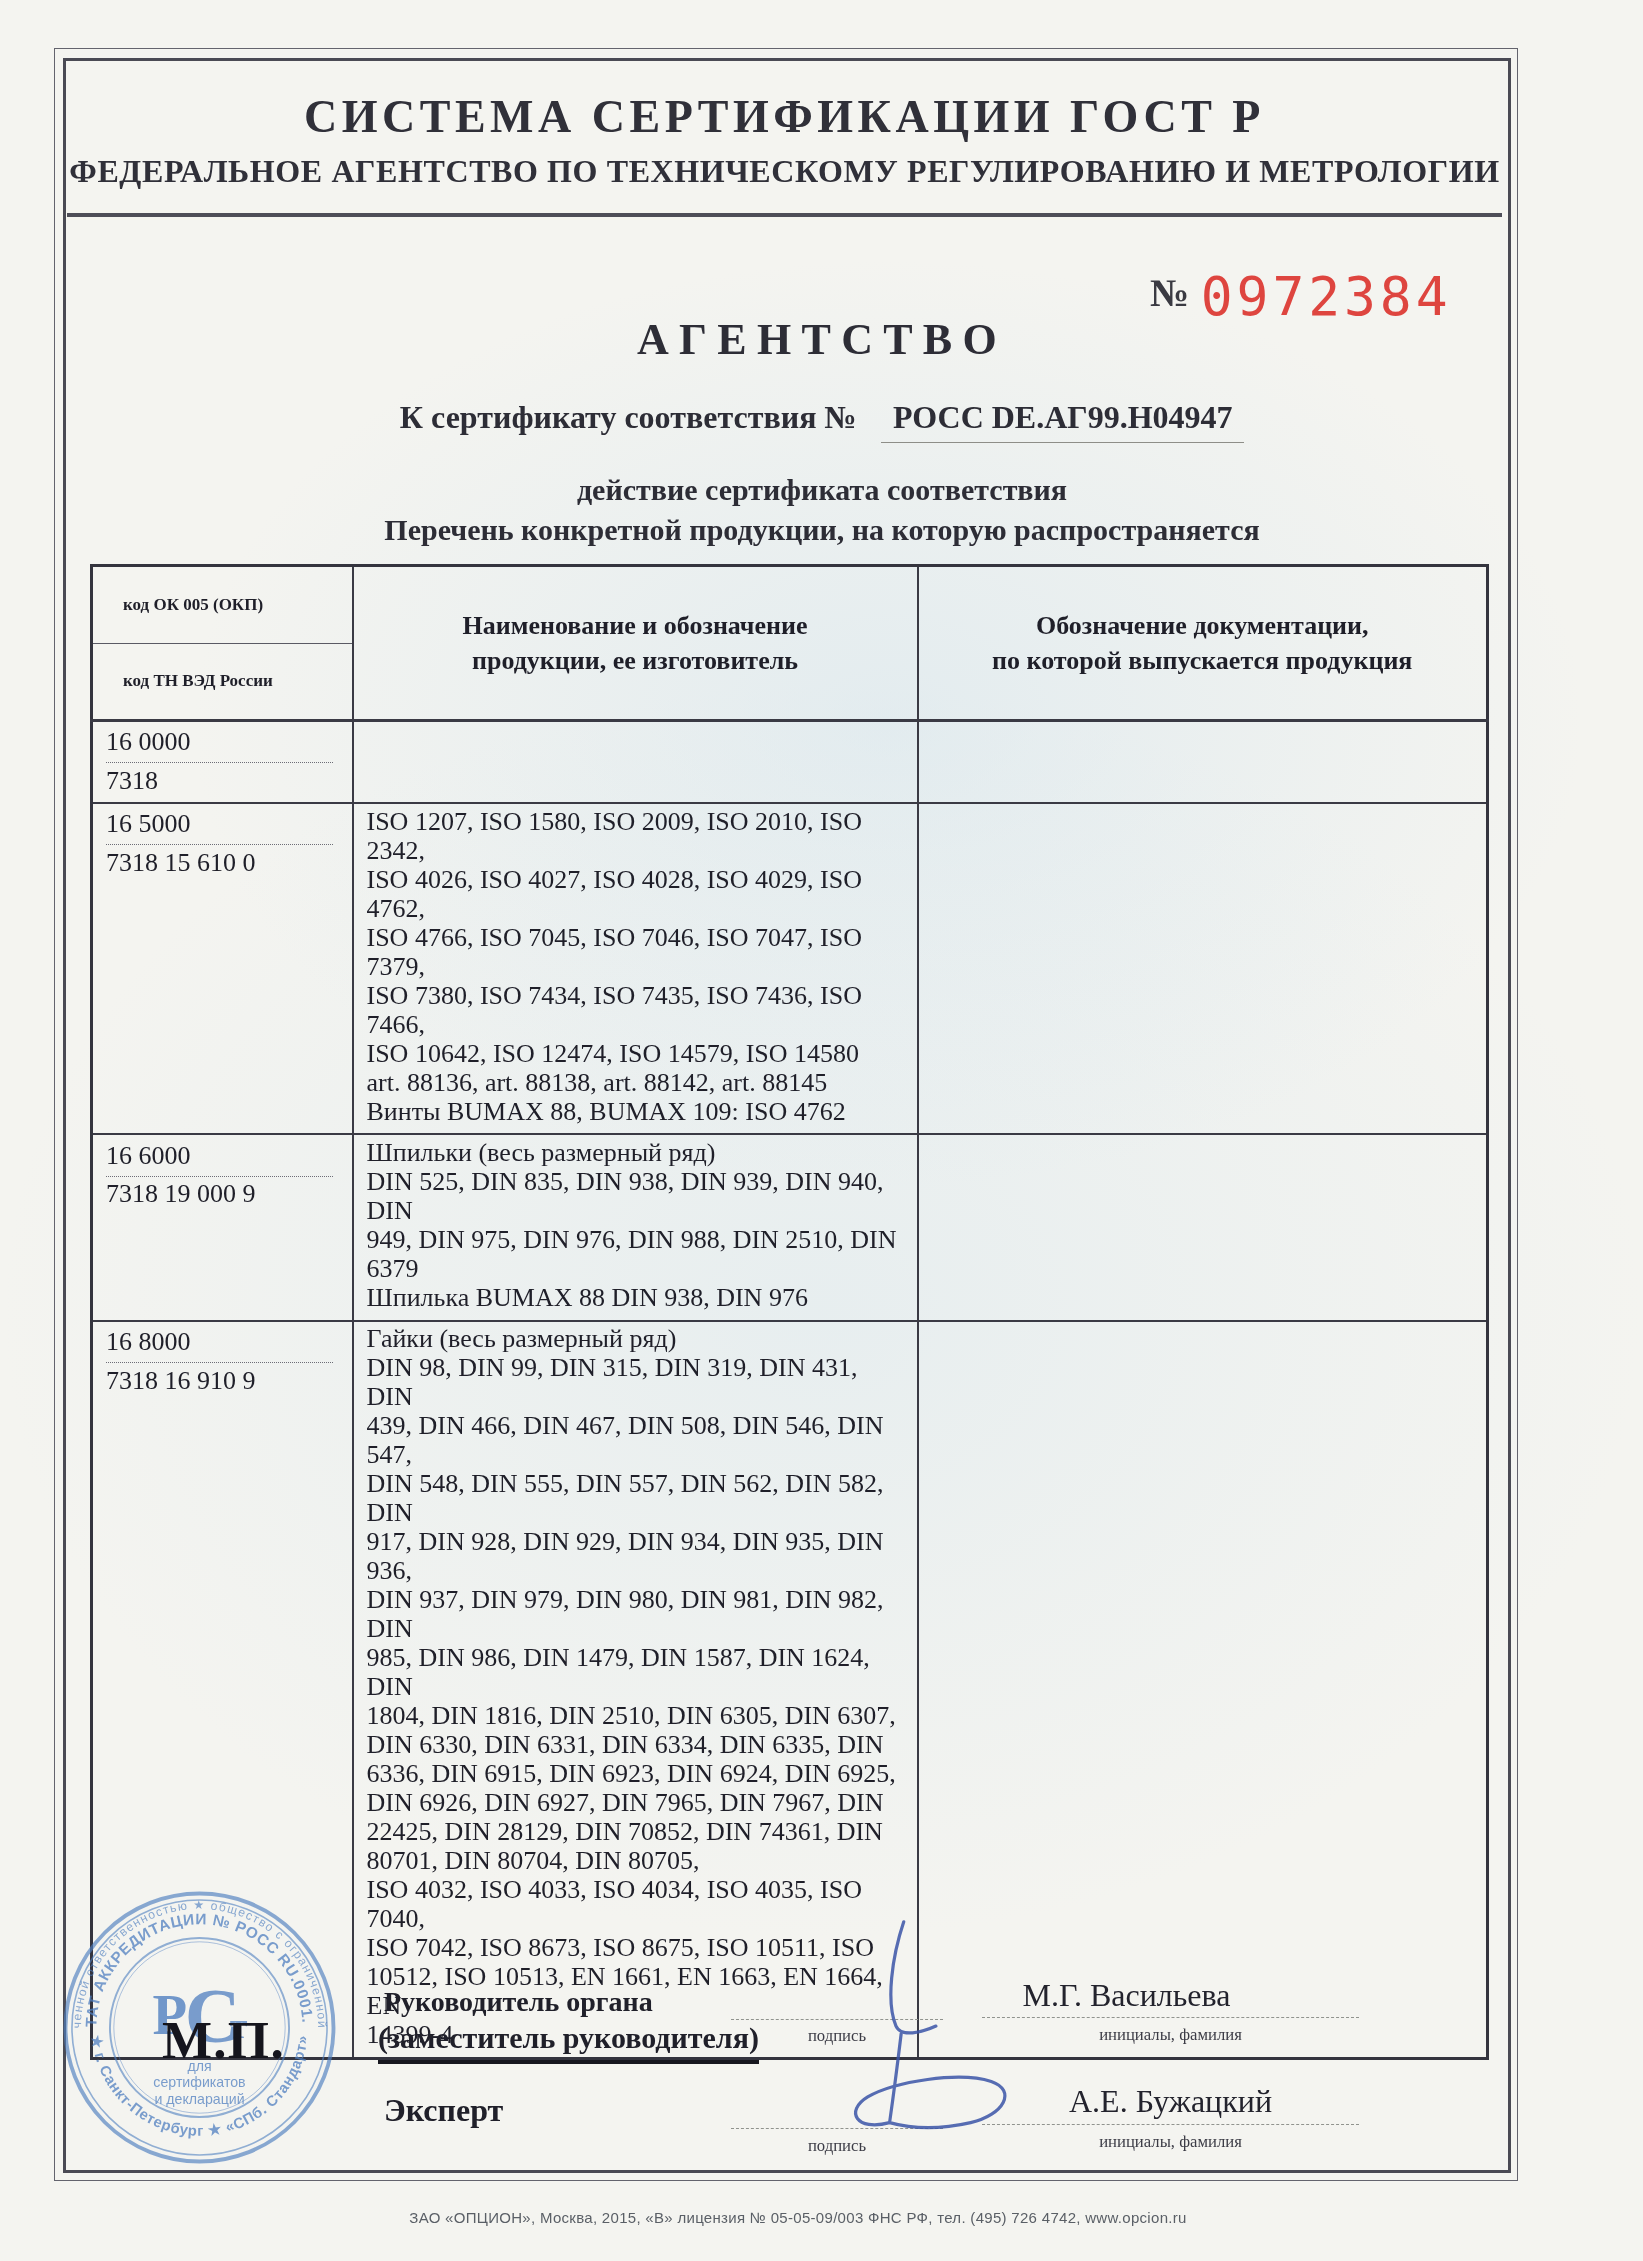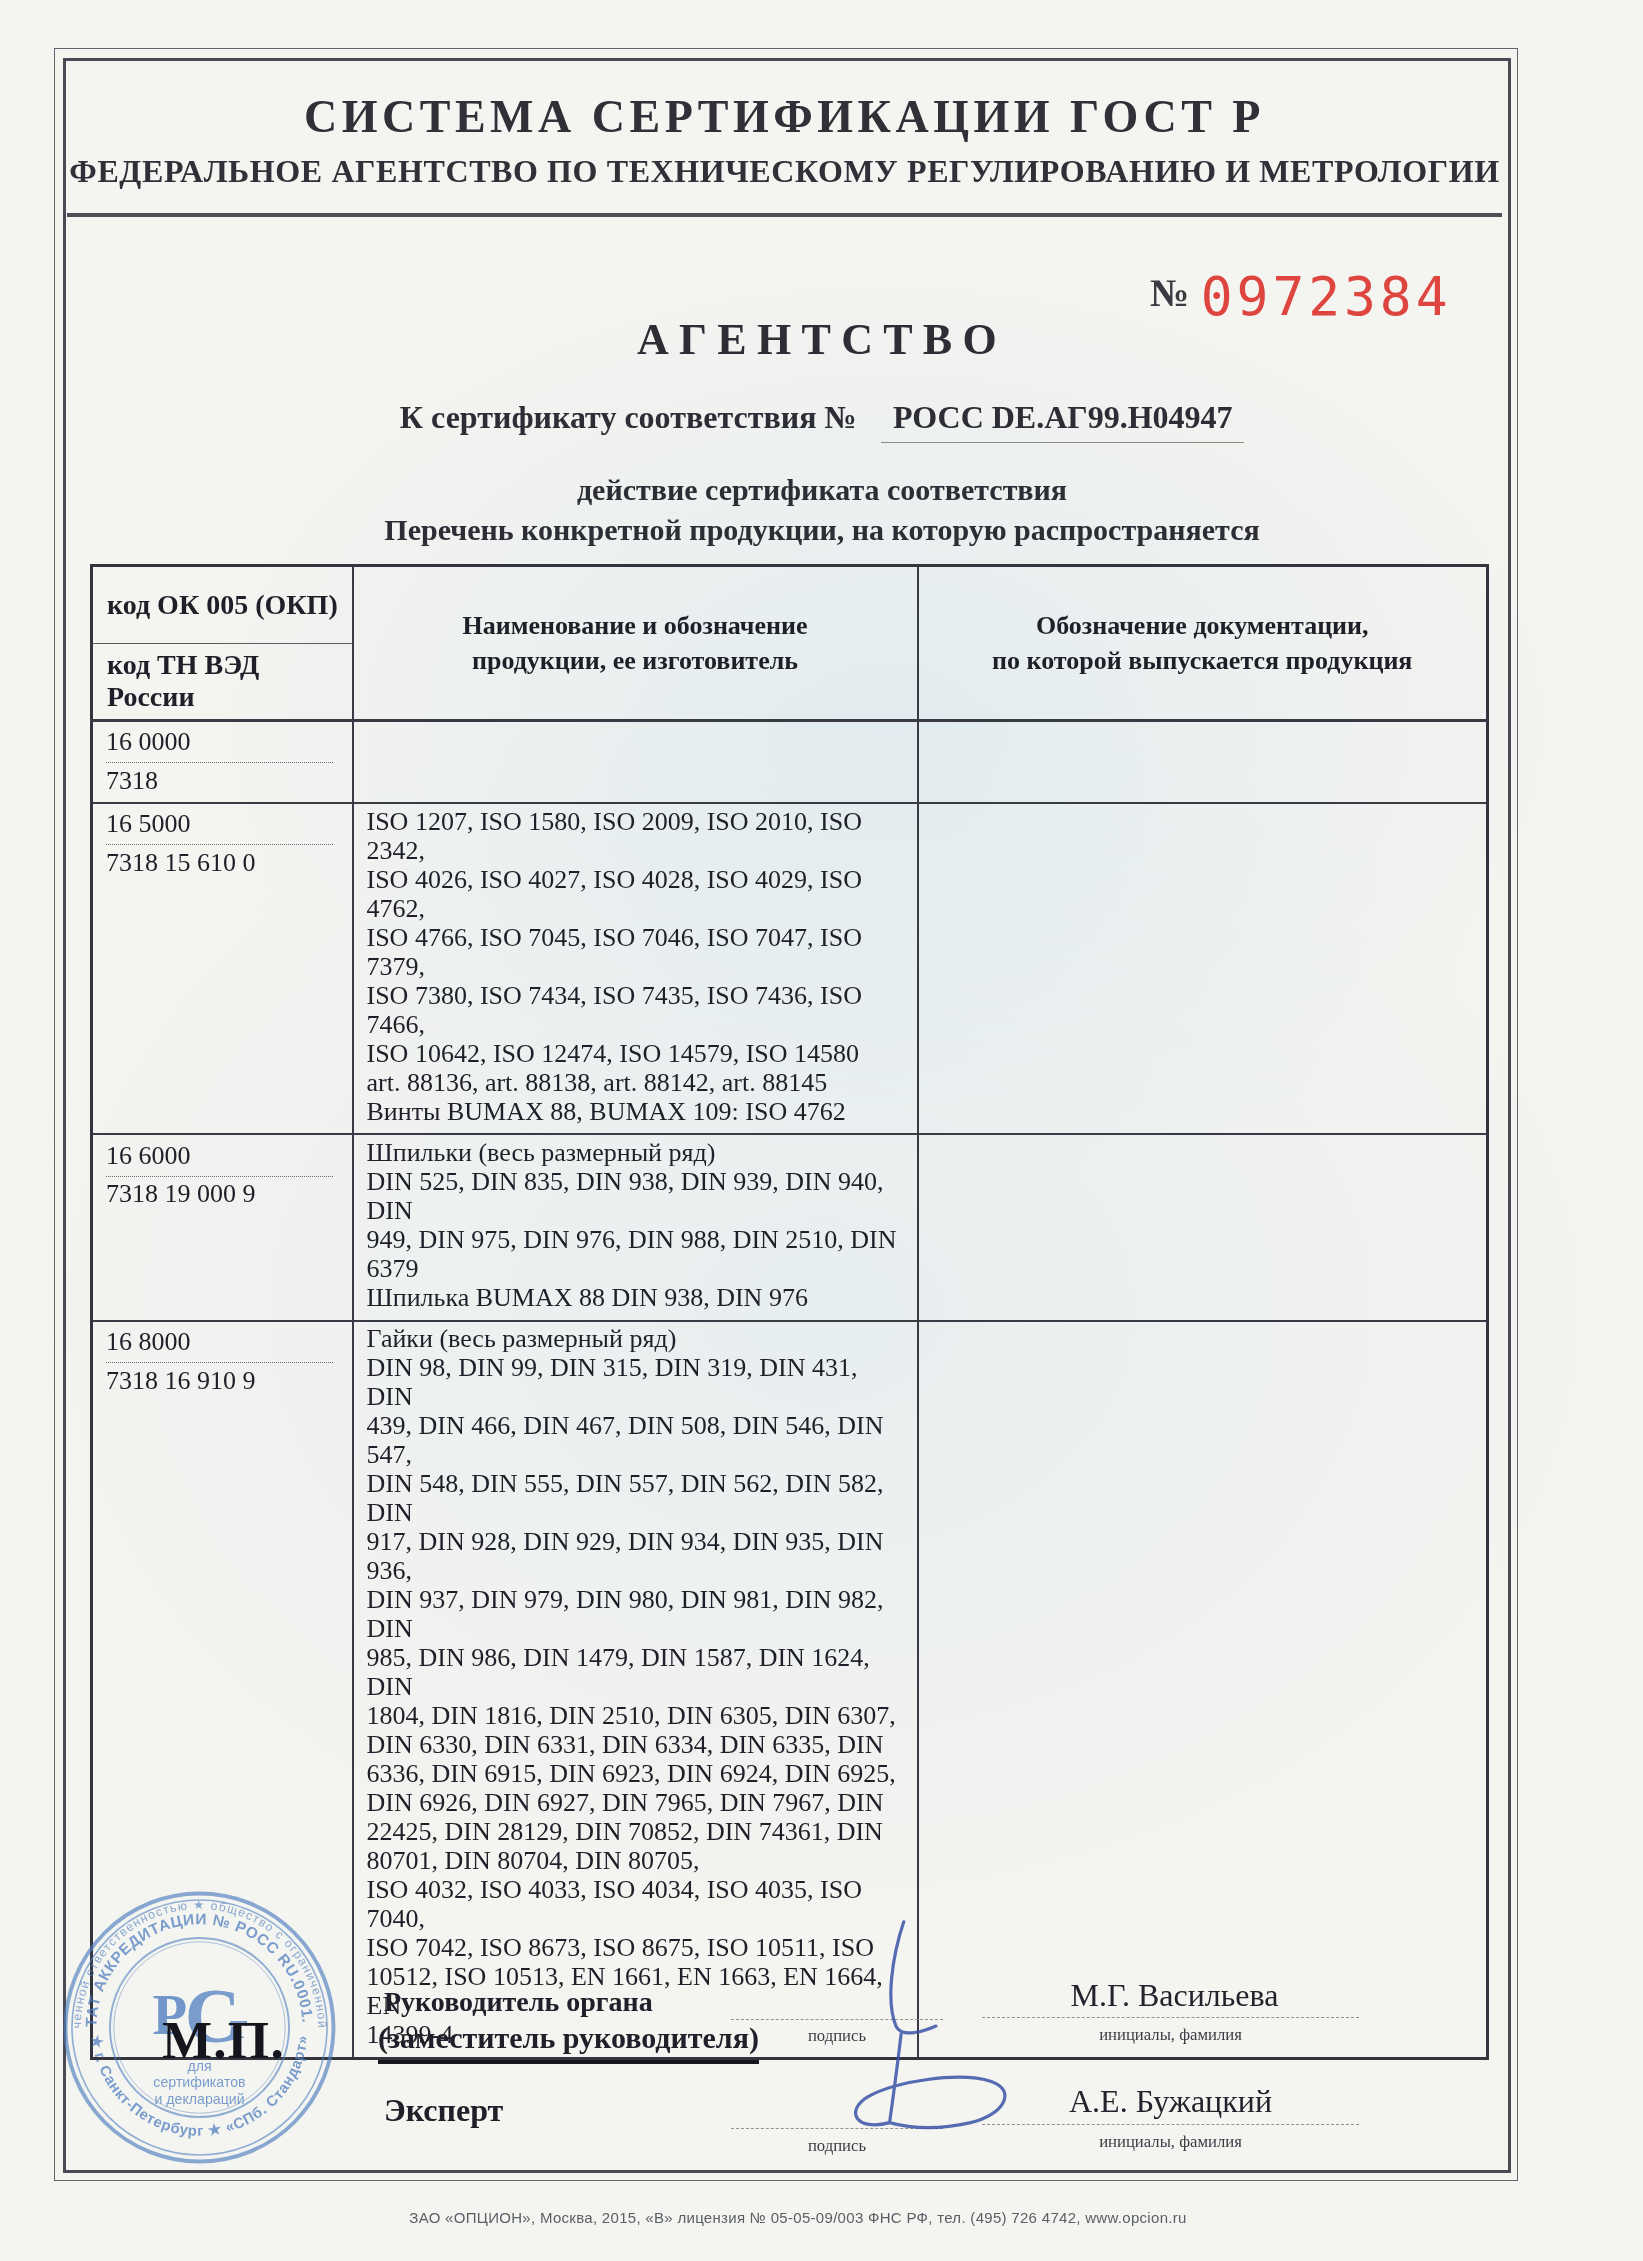--- a/index.html
+++ b/index.html
@@ -38,21 +38,21 @@
     border:3.2px solid #34343e;
     font-size:26px;color:#1f1f29;
   }
   table.products col.c1{width:261px;}
   table.products col.c2{width:565px;}
   table.products col.c3{width:570px;}
   table.products th, table.products td{border:2.6px solid #3a3a44;}
   table.products thead th{height:152px;padding:0;font-weight:600;vertical-align:middle;border-bottom-width:3.9px;}
   .hdr-center{white-space:pre-line;text-align:center;font-size:26px;line-height:35px;}
   .hdr-split{display:flex;flex-direction:column;height:152px;}
-  .hdr-split .half{flex:1;display:flex;align-items:center;padding-left:14px;font-size:28px;font-weight:600;text-align:left;}
+  .hdr-split .half{flex:1;display:flex;align-items:center;padding-left:30px;font-size:17px;font-weight:600;text-align:left;}
   .hdr-split .half.bottom{border-top:1.3px solid #5a5a64;}
   table.products td{vertical-align:top;margin-top:28px;}
   td.codes{padding:5.1px 11.6px 6.4px 13px;}
   td.codes .okp{display:block;padding-bottom:5.1px;border-bottom:1.9px dotted #6d6d76;margin-bottom:2.6px;width:97%;}
   td.codes .tnved{display:block;}
   td.name{padding:2.6px 10.3px 7.7px 13px;white-space:pre-line;line-height:29px;}
   td.docs{padding:2.6px;}
   tr.r1 td{height:59px;}
 
   .sig-label{position:absolute;font-weight:bold;color:#20202a;}
@@ -63,21 +63,21 @@
   .dl-sig1{left:731px;top:2019px;width:212px;}
   .dl-name1{left:982px;top:2017px;width:377px;}
   .dl-sig2{left:731px;top:2128px;width:212px;}
   .dl-name2{left:982px;top:2124px;width:377px;}
   .caption{position:absolute;font-size:16.7px;color:#3c3c46;text-align:center;}
   .cap-sig1{left:731px;top:2026px;width:212px;}
   .cap-name1{left:982px;top:2025px;width:377px;}
   .cap-sig2{left:731px;top:2136px;width:212px;}
   .cap-name2{left:982px;top:2132px;width:377px;}
   .person{position:absolute;font-size:32px;color:#23232d;text-align:center;}
-  .person1{left:986px;top:1977px;width:377px;}
+  .person1{left:938px;top:1977px;width:377px;}
   .person2{left:982px;top:2083px;width:377px;}
 
   .stamp-svg{position:absolute;left:61px;top:1889px;opacity:.93;}
   .mp-mark{position:absolute;left:162px;top:2010px;font-size:53px;font-weight:bold;letter-spacing:1.3px;color:#15151d;}
 
   .sig-ink{position:absolute;left:0;top:0;pointer-events:none;}
 
   .imprint{position:absolute;left:0;width:1596px;top:2209px;text-align:center;font-family:"Liberation Sans","DejaVu Sans",sans-serif;font-size:15px;color:#5a5f66;letter-spacing:0.3px;}
 </style>
 </head>

